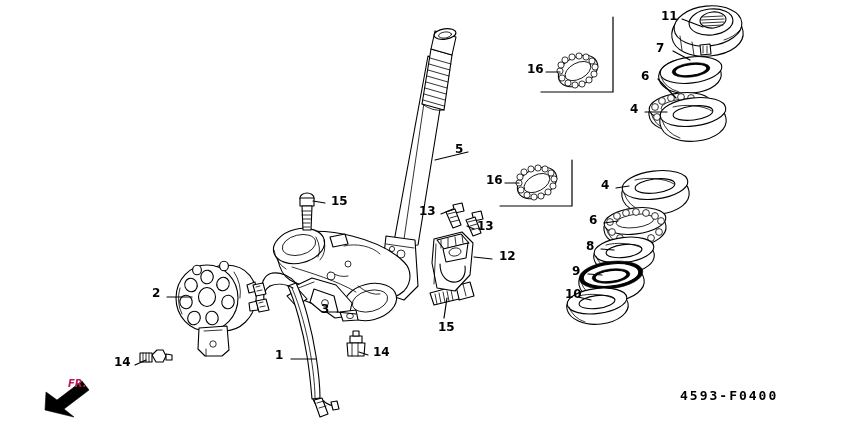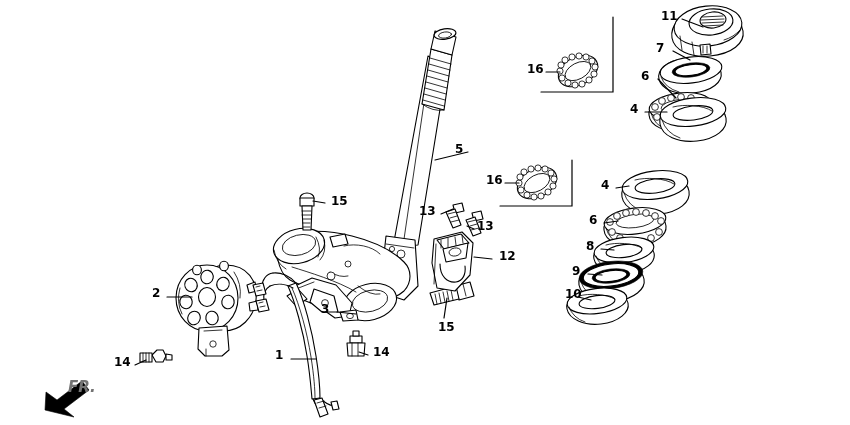--- a/index.html
+++ b/index.html
@@ -40,24 +40,24 @@
     font-family: "DejaVu Sans Mono", monospace;
     font-size: 13px;
     font-weight: 700;
     color: #000000;
     letter-spacing: 2px;
     white-space: nowrap;
   }
   .frmark {
     position: absolute;
     font-family: "DejaVu Sans", sans-serif;
-    font-size: 15px;
+    font-size: 10px;
     font-weight: 700;
     font-style: italic;
-    color: #737373;
+    color: #be185d;
     white-space: nowrap;
   }
 </style>
 </head>
 <body>
 
 <div id="sheet">
 
   <svg class="layer" viewBox="0 0 850 425">
     <defs>
@@ -495,14 +495,15 @@
   <div class="lbl" style="left:477px; top:220px;">13</div>
   <div class="lbl" style="left:114px; top:356px;">14</div>
   <div class="lbl" style="left:373px; top:346px;">14</div>
   <div class="lbl" style="left:331px; top:195px;">15</div>
   <div class="lbl" style="left:438px; top:321px;">15</div>
   <div class="lbl" style="left:527px; top:63px;">16</div>
   <div class="lbl" style="left:486px; top:174px;">16</div>
 
   <div class="frmark" style="left:68px; top:378px;">FR.</div>
 
+  <div class="partcode" style="left:680px; top:388px;">4593-F0400</div>
 
 </div>
 
 </body></html>

